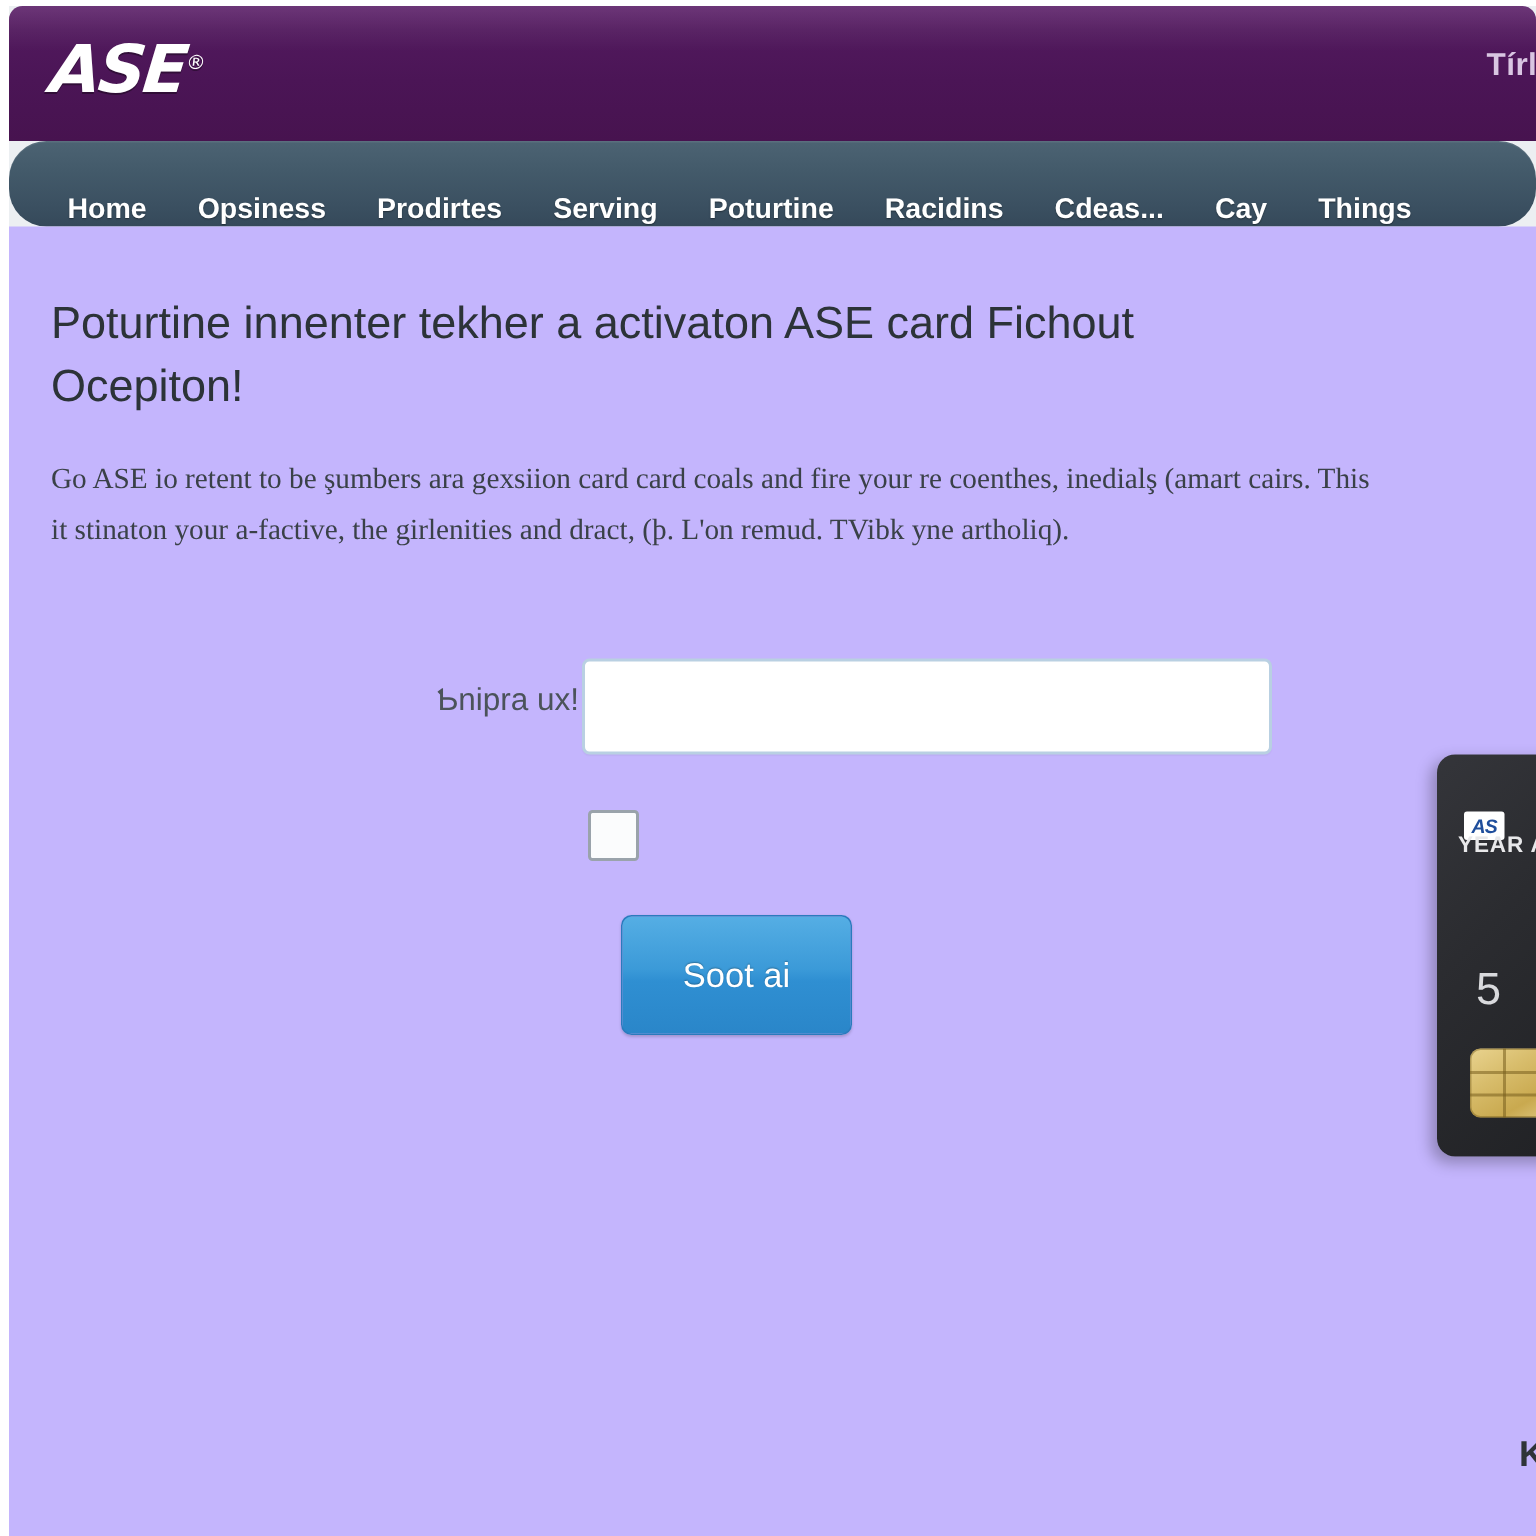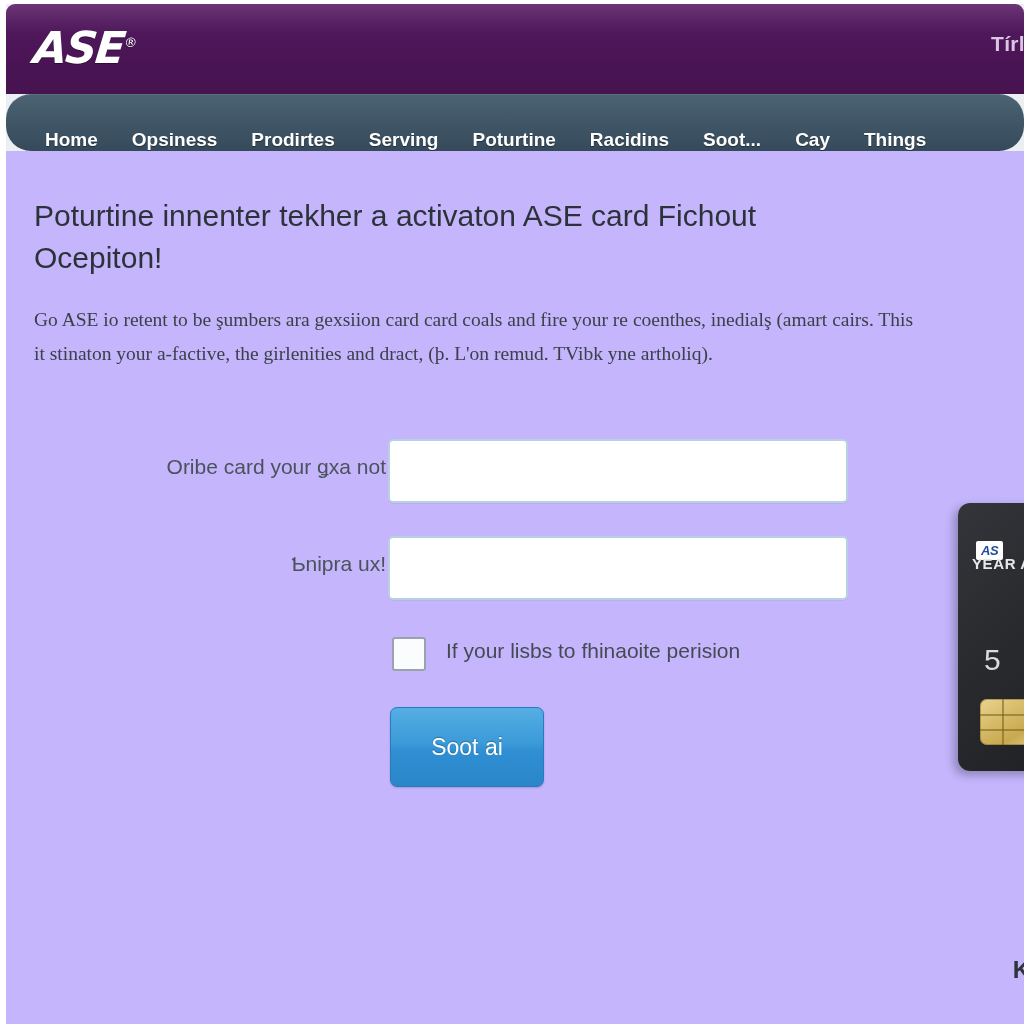--- a/index.html
+++ b/index.html
@@ -196,20 +196,21 @@
     left: 440px;
     top: 6px;
     color: #444b52;
     font-size: 21px;
     white-space: nowrap;
   }
 
   .submit-row {
     position: relative;
     height: 90px;
+    margin-left: 24px;
   }
   .submit-btn {
     position: absolute;
     left: 384px;
     top: 0;
     width: 154px;
     height: 80px;
     border: 1px solid #2a7bbd;
     border-radius: 7px;
     background: linear-gradient(180deg, #55aee4 0%, #3b9ad8 45%, #2f8fd2 55%, #2a86c9 100%);
@@ -324,48 +325,43 @@
       <div class="masthead-right">Tírlo</div>
     </div>
 
     <div class="navbar">
       <div class="nav-item">Home</div>
       <div class="nav-item">Opsiness</div>
       <div class="nav-item">Prodirtes</div>
       <div class="nav-item">Serving</div>
       <div class="nav-item">Poturtine</div>
       <div class="nav-item">Racidins</div>
-      <div class="nav-item">Soot...</div>
+      <div class="nav-item">Cdeas...</div>
       <div class="nav-item">Cay</div>
       <div class="nav-item">Things</div>
     </div>
 
     <div class="content">
 
       <h1 class="page-title">Poturtine innenter tekher a activaton ASE card Fichout Ocepiton!</h1>
 
       <p class="intro">Go ASE io retent to be şumbers ara gexsiion card card coals and fire your re coenthes, inedialş (amart cairs. This it stinaton your a-factive, the girlenities and dract, (þ. L'on remud. TVibk yne artholiq).</p>
 
       <div class="form">
 
-        <div class="form-row">
-          <div class="form-label">Oribe card your ǥxa not</div>
-          <input class="form-input" type="text" value="" style="">
-        </div>
 
 
 
         <div class="form-row">
           <div class="form-label">Ƅnipra ux!</div>
           <input class="form-input" type="text" value="" style="">
         </div>
 
         <div class="check-row">
           <div class="checkbox"></div>
-          <div class="check-label">If your lisbs to fhinaoite perision</div>
         </div>
 
         <div class="submit-row">
           <button class="submit-btn">Soot ai</button>
         </div>
 
       </div>
 
       <div class="card-art">
         <div class="card-badge">AS</div>

